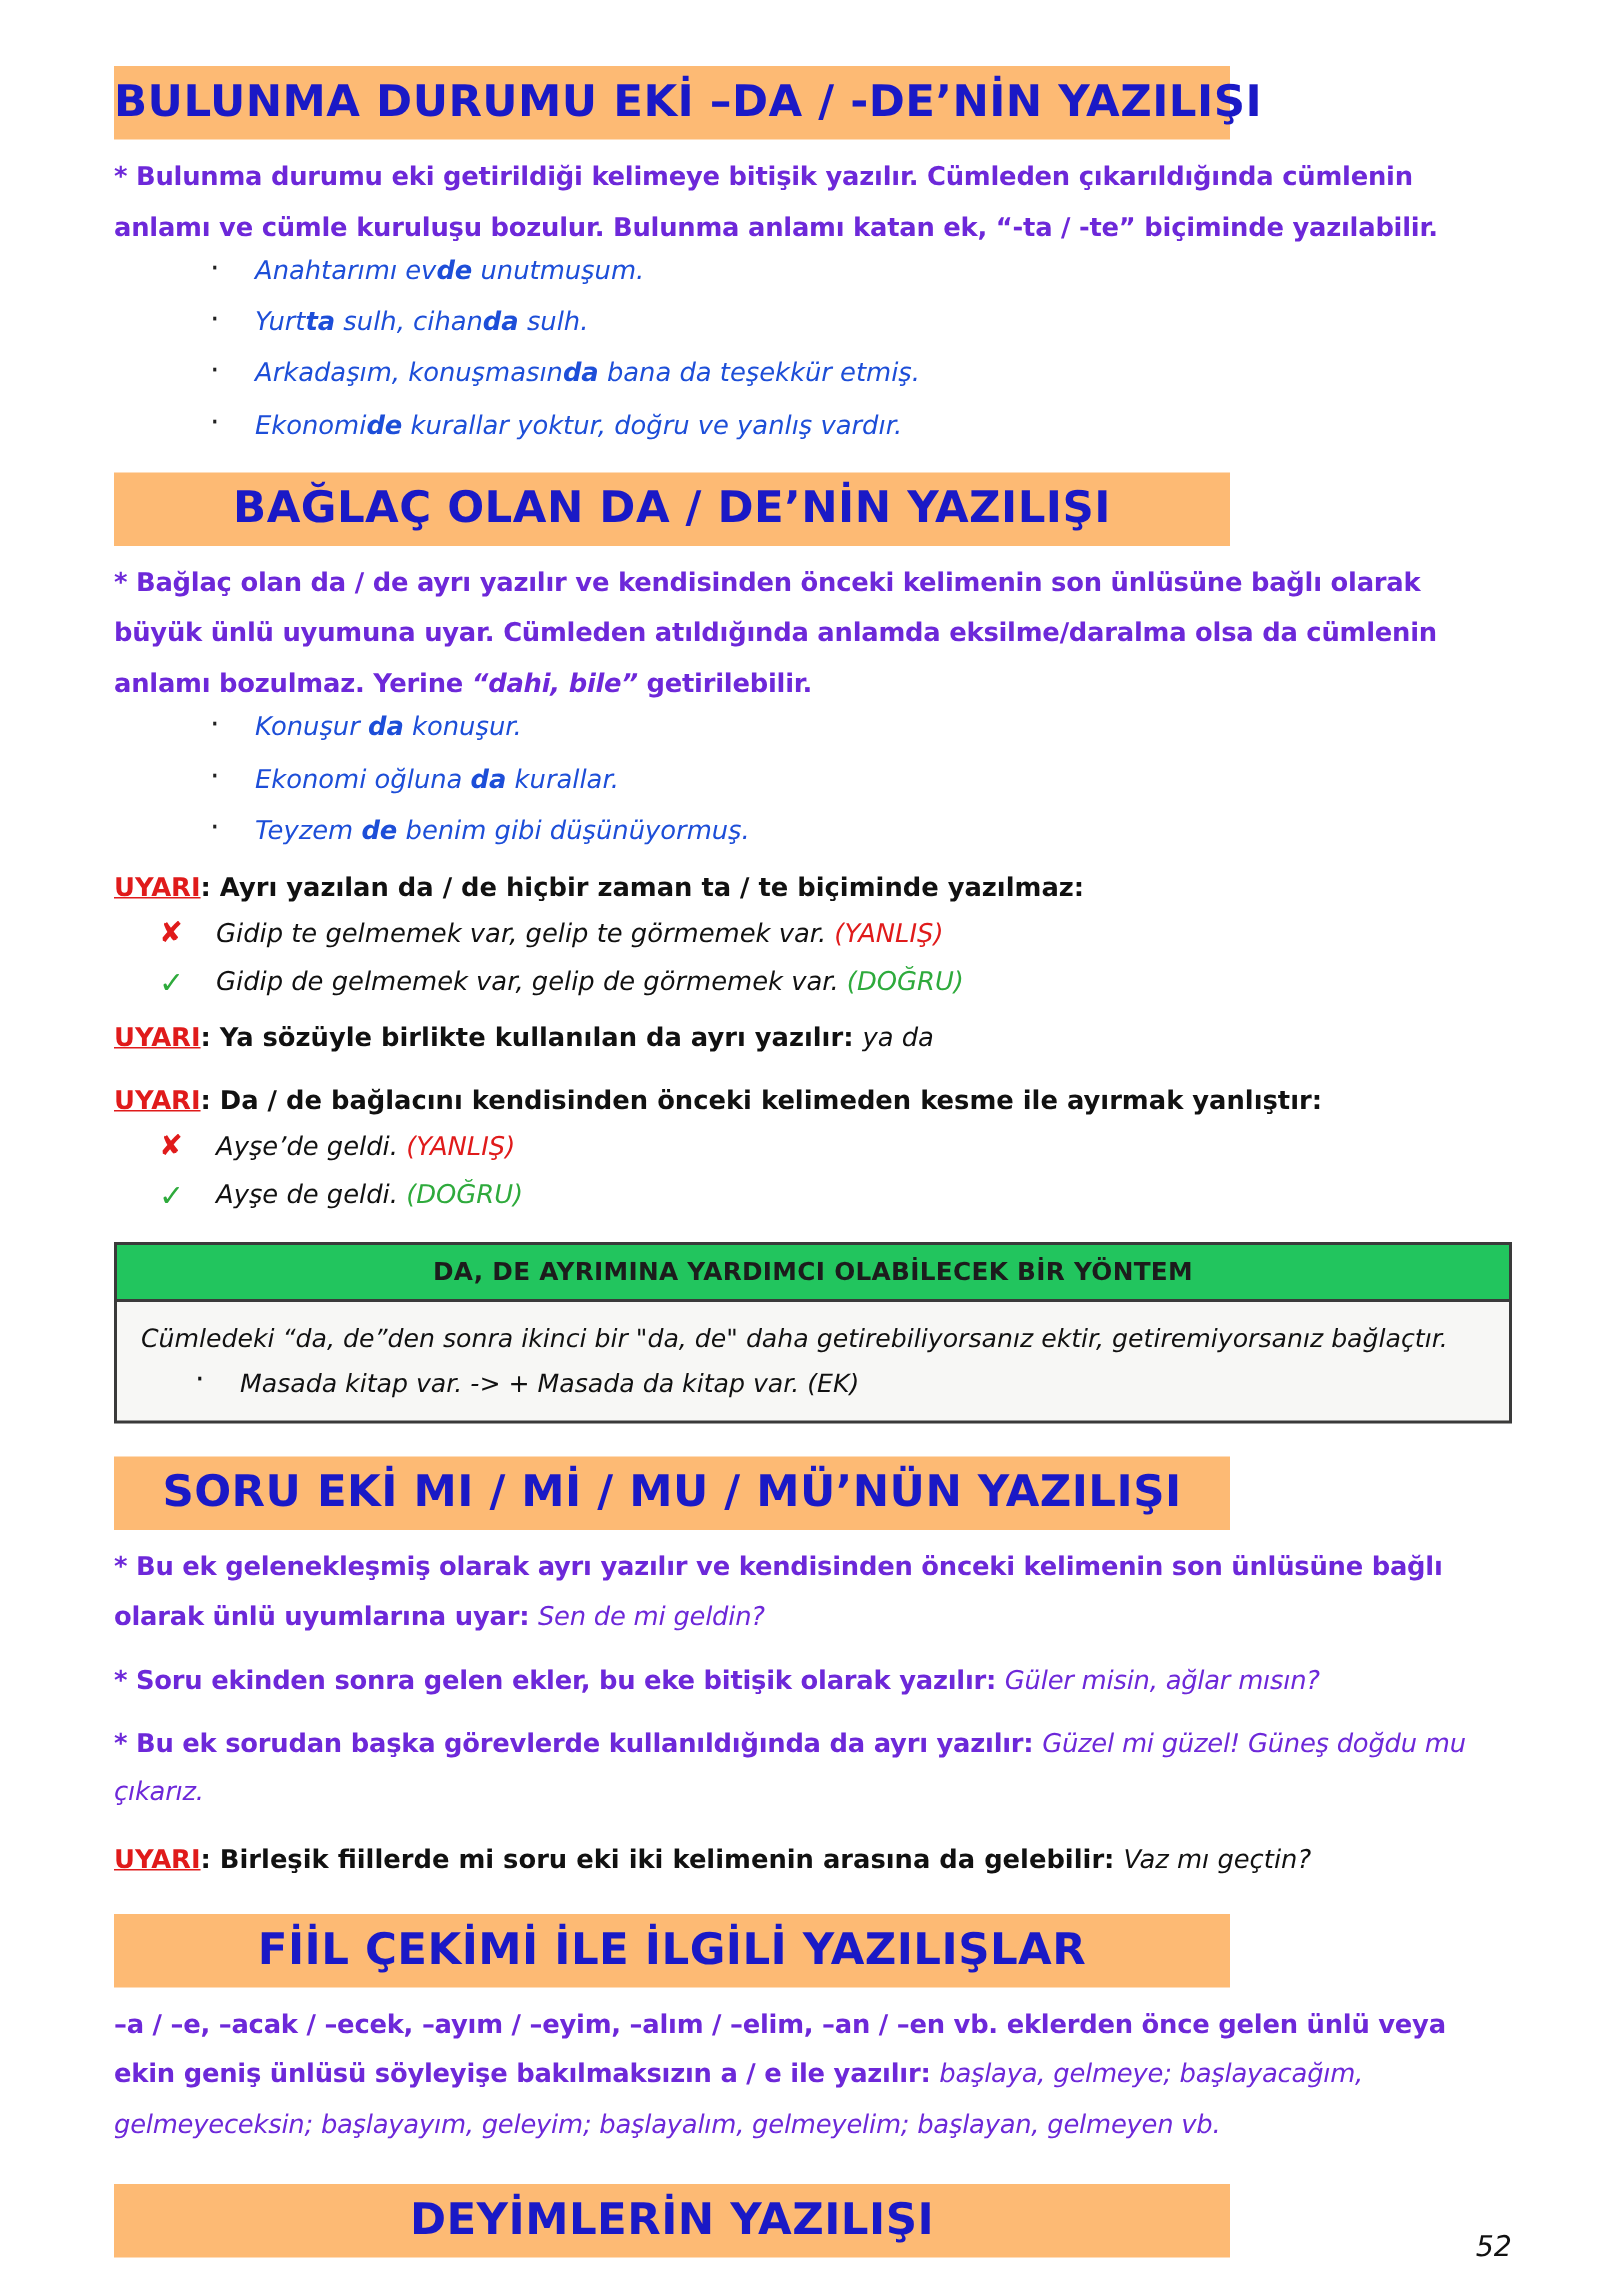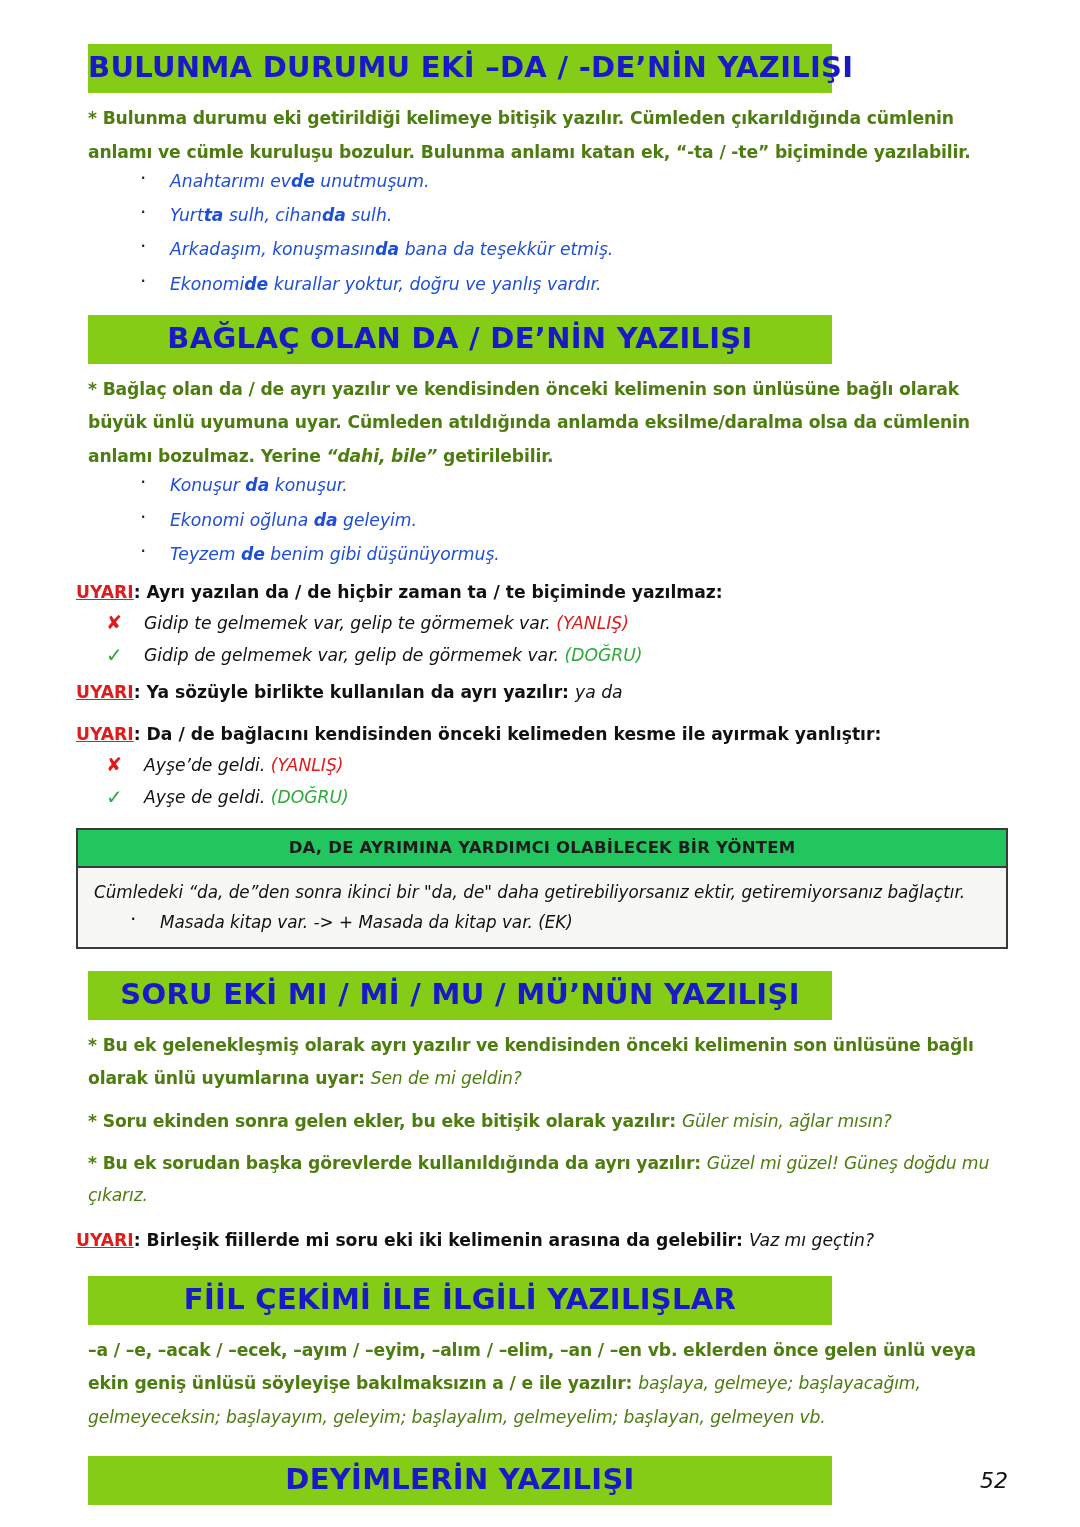--- a/index.html
+++ b/index.html
@@ -17,43 +17,43 @@
   }
   .page {
     position: absolute;
     left: 0; top: 0;
     width: 1080px;
     height: 1527px;
     padding: 44px 72px 0 76px;
   }
   
   .band {
-    background: #84cc16;
+    background: #fdba74;
     width: 744px;
-    margin: 0 0 0 12px;
+    margin: 0 0 0 0;
     text-align: center;
     padding: 9px 0 11px 0;
   }
   .band-title {
     color: #1a19c6;
     font-family: "DejaVu Sans", sans-serif;
     font-weight: bold;
     font-size: 29px;
     letter-spacing: 0.3px;
     line-height: 1.0;
     white-space: nowrap;
   }
   
   .para {
     font-family: "DejaVu Sans", sans-serif;
     font-size: 17.2px;
     line-height: 1.95;
-    color: #4d7c0f;
+    color: #6d28d9;
     width: 930px;
-    margin: 9px 0 0 12px;
+    margin: 9px 0 0 0;
     letter-spacing: -0.15px;
   }
   .para.tight { line-height: 1.9; }
   b, .b { font-weight: bold; }
   .rule { font-weight: bold; }
   .ex { font-weight: normal; font-style: italic; }
   .it { font-style: italic; }
 
   ul.bullets {
     list-style: none;
@@ -170,24 +170,24 @@
     content: "·";
     position: absolute;
     left: 0; top: -5px;
     font-size: 20px;
     font-style: normal;
   }
 
   .page-number {
     position: absolute;
     right: 72px;
-    bottom: 34px;
-    font-family: "DejaVu Sans", sans-serif;
-    font-style: italic;
-    font-size: 22px;
+    bottom: 18px;
+    font-family: "DejaVu Sans", sans-serif;
+    font-style: italic;
+    font-size: 19px;
     color: #111;
   }
   .sec { margin-top: 22px; }
   .sec-first { margin-top: 0; }
 </style>
 </head>
 <body>
 
 <div class="page">
 
@@ -201,21 +201,21 @@
     <li><span>Arkadaşım, konuşmasın</span><b>da</b><span> bana da teşekkür etmiş.</span></li>
     <li><span>Ekonomi</span><b>de</b><span> kurallar yoktur, doğru ve yanlış vardır.</span></li>
   </ul>
 
   <div class="band sec">
     <span class="band-title">BAĞLAÇ OLAN DA / DE’NİN YAZILIŞI</span>
   </div>
   <p class="para rule"><span>* Bağlaç olan da / de ayrı yazılır ve kendisinden önceki kelimenin son ünlüsüne bağlı olarak büyük ünlü uyumuna uyar. Cümleden atıldığında anlamda eksilme/daralma olsa da cümlenin anlamı bozulmaz. Yerine </span><span class="it">“dahi, bile”</span><span> getirilebilir.</span></p>
   <ul class="bullets">
     <li><span>Konuşur </span><b>da</b><span> konuşur.</span></li>
-    <li><span>Ekonomi oğluna </span><b>da</b><span> geleyim.</span></li>
+    <li><span>Ekonomi oğluna </span><b>da</b><span> kurallar.</span></li>
     <li><span>Teyzem </span><b>de</b><span> benim gibi düşünüyormuş.</span></li>
   </ul>
 
   <p class="uyari"><span class="tag">UYARI</span><span class="txt">: </span><span class="txt">Ayrı yazılan da / de hiçbir zaman ta / te biçiminde yazılmaz:</span></p>
   <ul class="marklist">
     <li><span class="mark cross">✘</span><span>Gidip te gelmemek var, gelip te görmemek var. </span><span class="wrong">(YANLIŞ)</span></li>
     <li><span class="mark tick">✓</span><span>Gidip de gelmemek var, gelip de görmemek var. </span><span class="right">(DOĞRU)</span></li>
   </ul>
 
   <p class="uyari"><span class="tag">UYARI</span><span class="txt">: </span><span class="txt">Ya sözüyle birlikte kullanılan da ayrı yazılır: </span><span class="ex">ya da</span></p>

